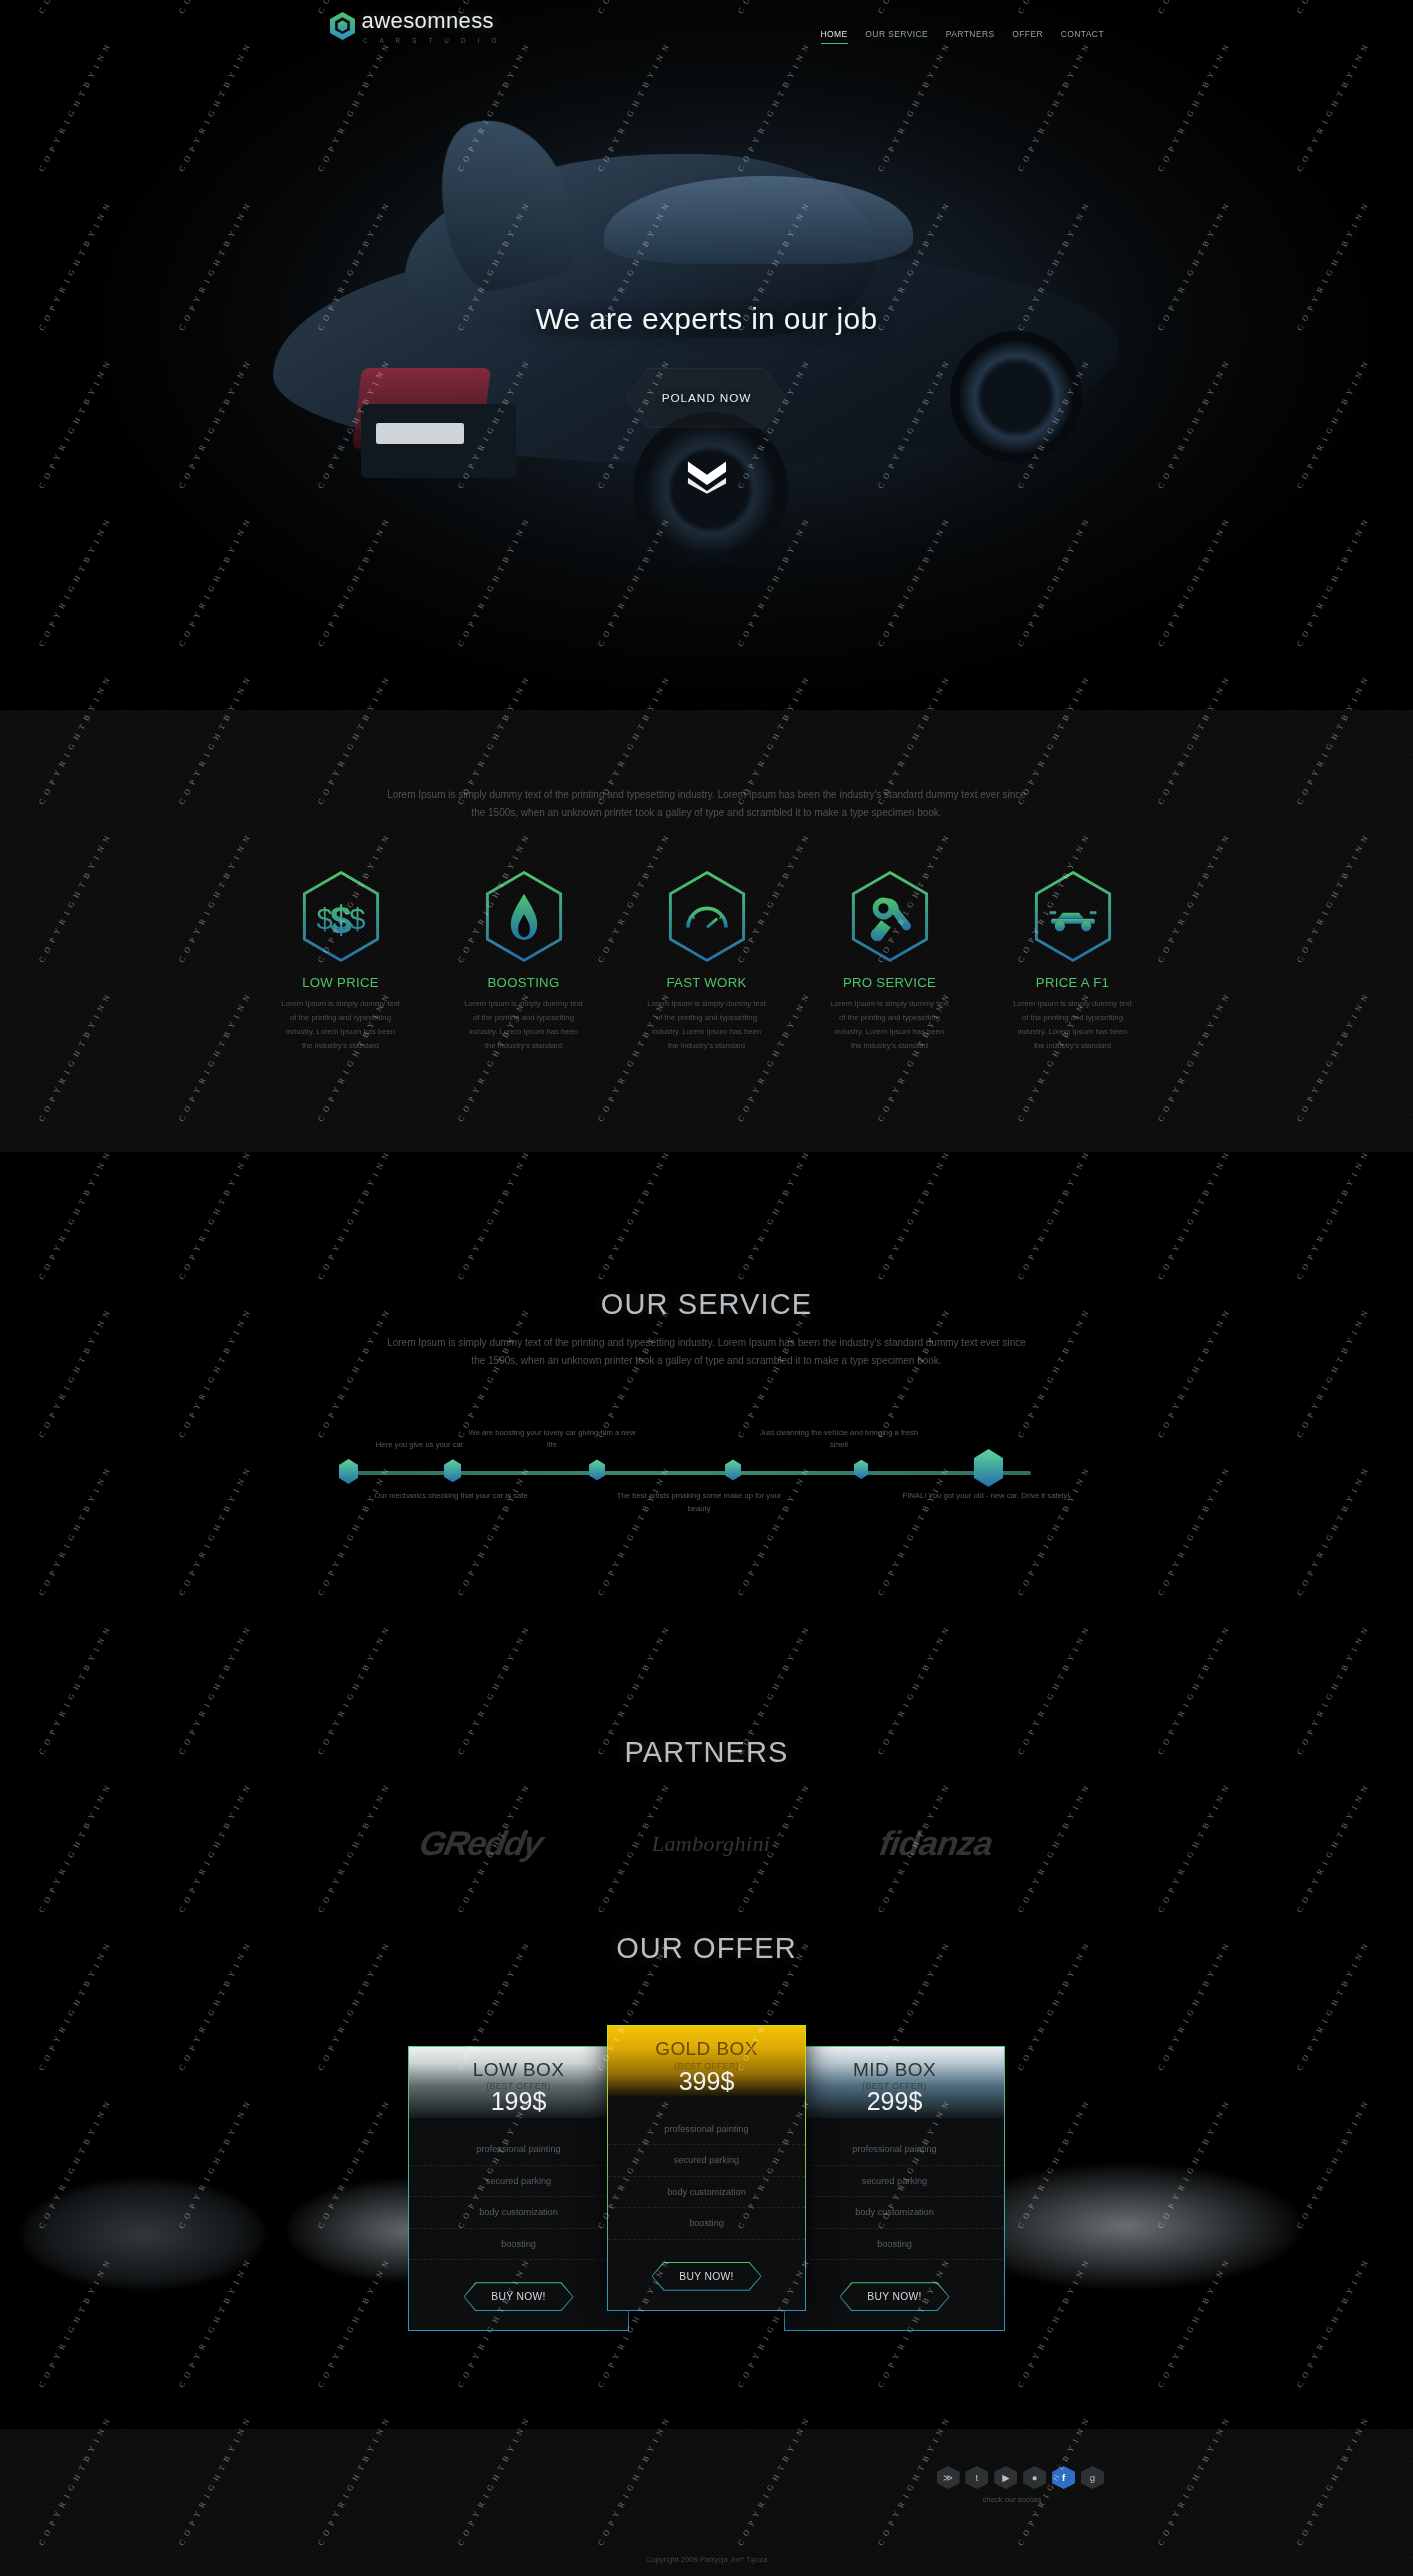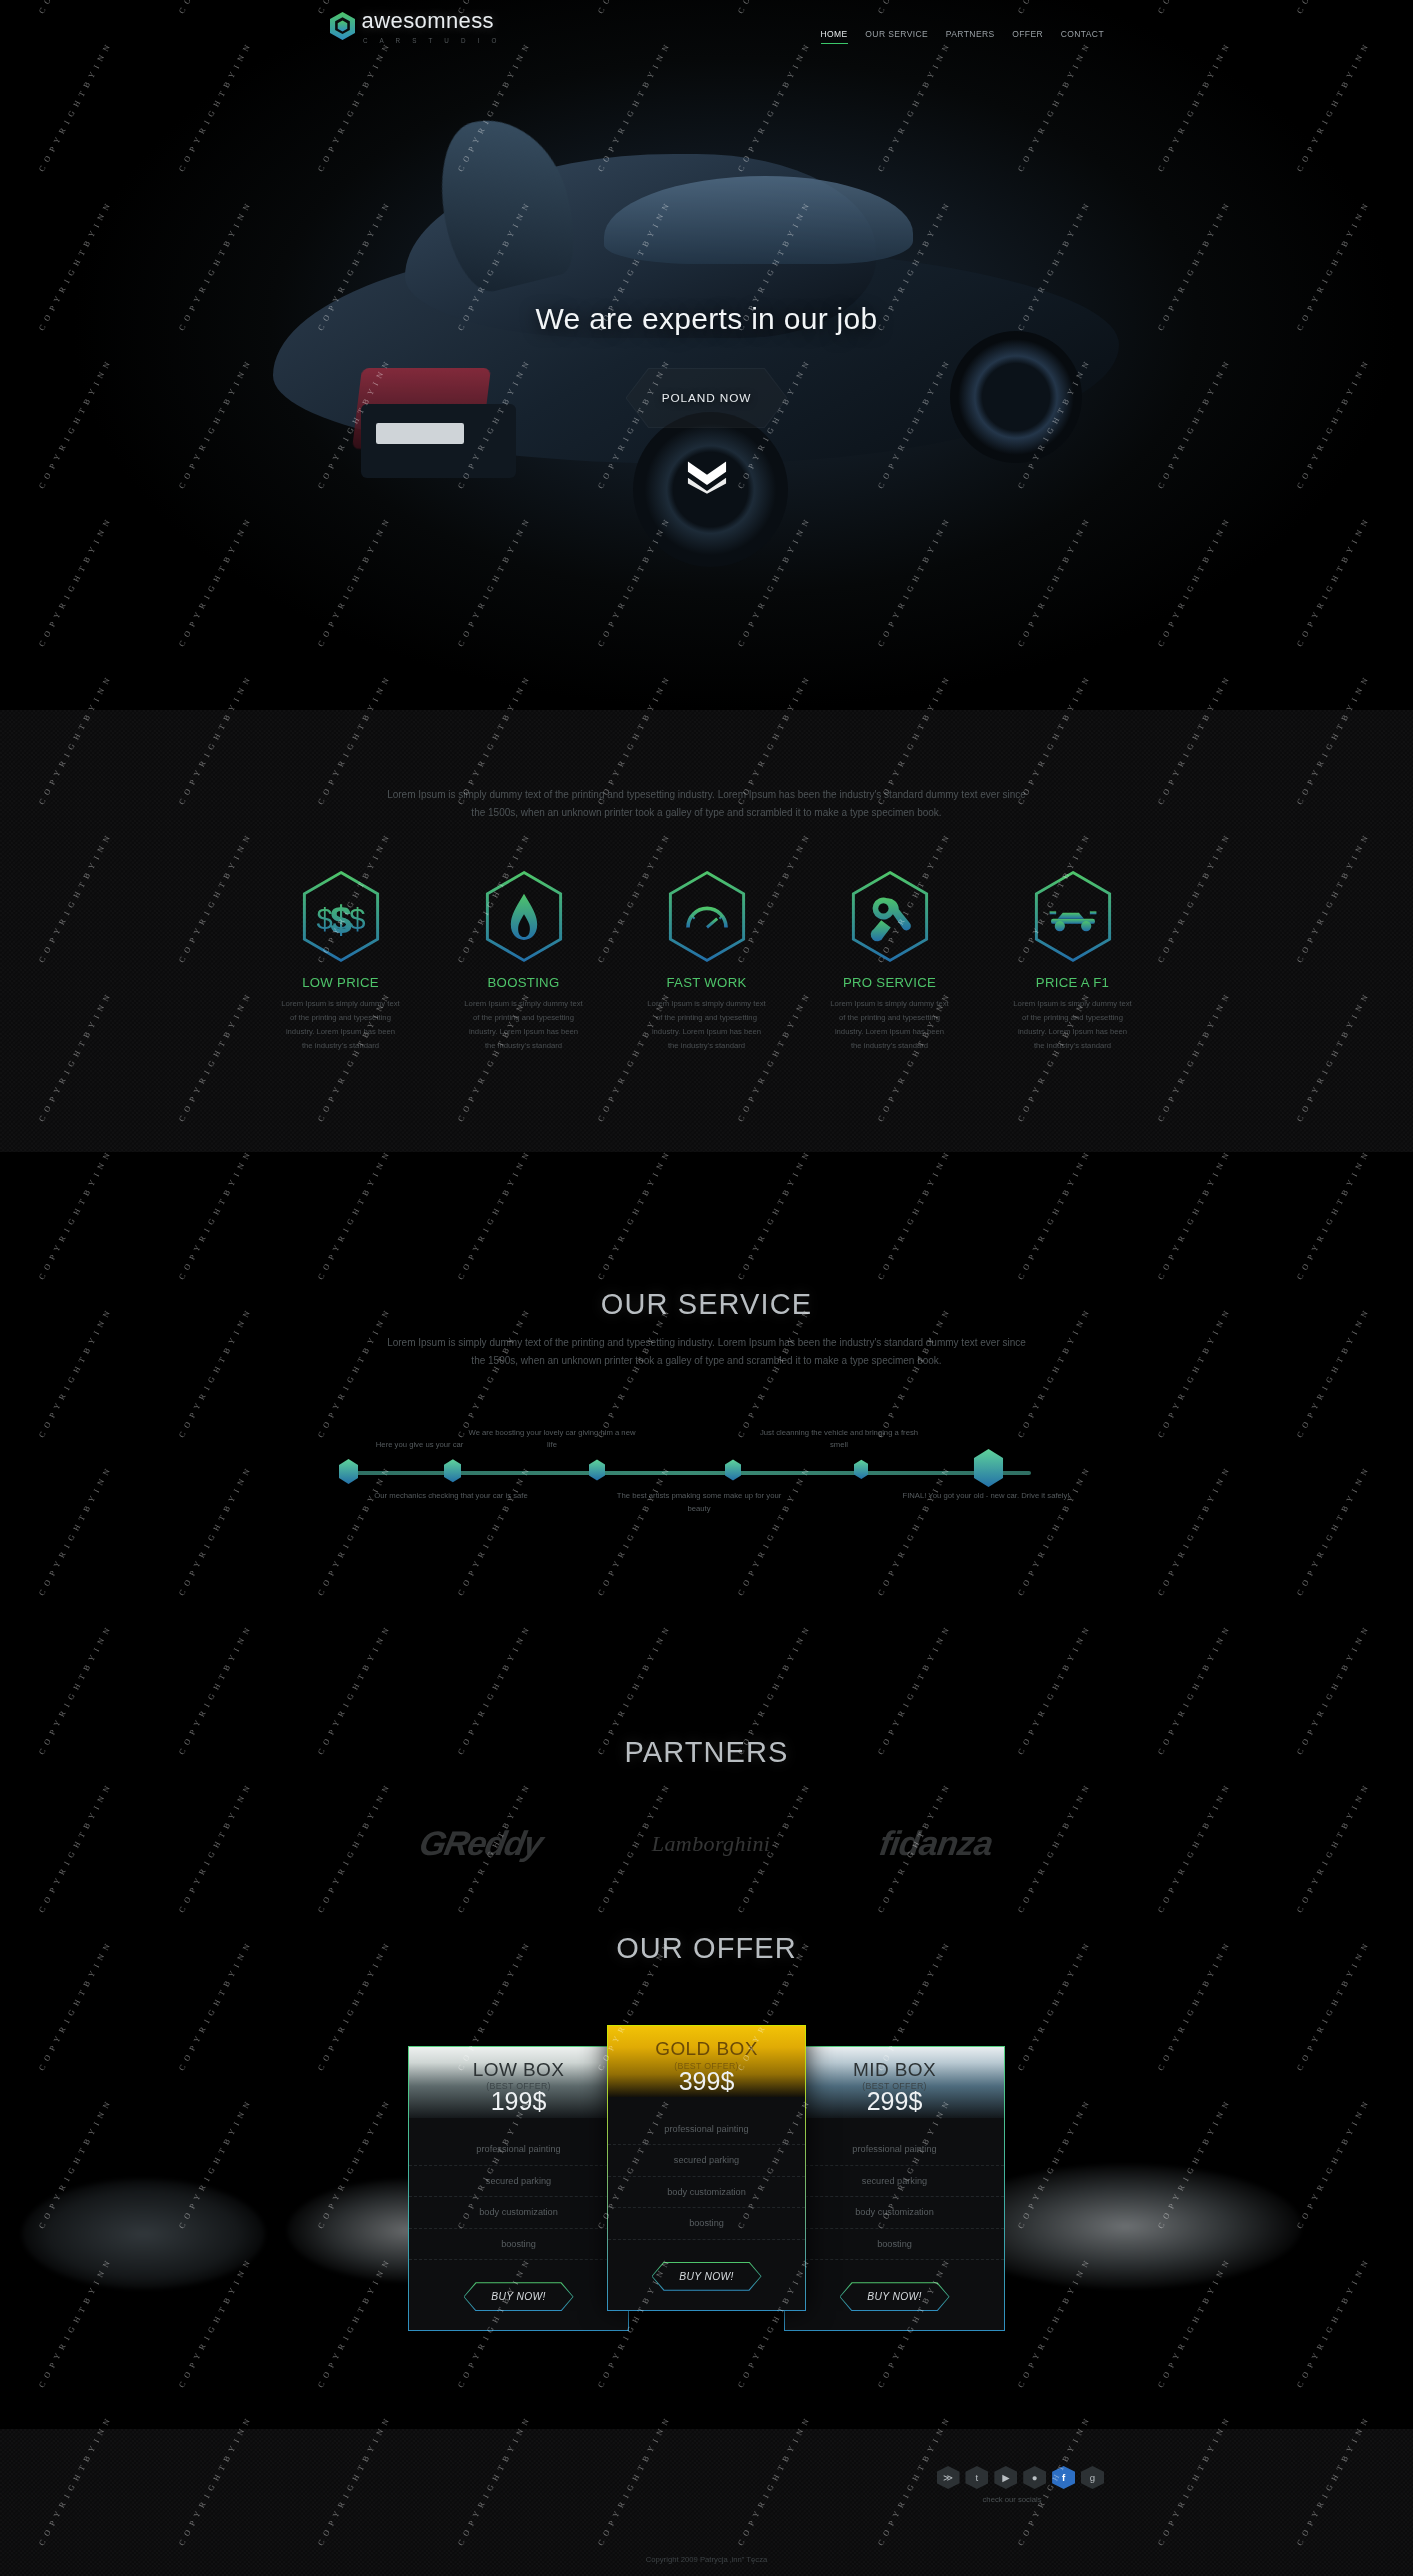--- a/index.html
+++ b/index.html
@@ -191,21 +191,21 @@
   .pcard .pbest { font-size:8.8px; color:#3b4447; margin-top:0.7px; letter-spacing:0.3px; }
   .pcard.gold .pbest { color:#7a5a0a; }
   .pcard .pprice {
     font-size:25px; color:#eef1f3; margin-top:-4.4px; position:relative; z-index:3;
   }
   .pcard .feats { padding:16px 0 5.9px; }
   .pcard .feats li {
     list-style:none; text-align:center; font-size:9.2px; color:#585e61;
     padding:10.3px 0; border-bottom:0.7px dashed #212528;
   }
-  .pcard .buy { display:flex; justify-content:center; padding:16px 0 19px;font-style:italic; }
+  .pcard .buy { display:flex; justify-content:center; padding:16px 0 19px; }
   .pcard .buybtn {
     width:110px; height:29px; position:relative; cursor:pointer;
     display:flex; align-items:center; justify-content:center;
   }
   .pcard .buybtn .bg {
     position:absolute; inset:0;
     clip-path:polygon(11% 0,89% 0,100% 50%,89% 100%,11% 100%,0 50%);
     background:linear-gradient(180deg,#4ec46a,#2f8ec0);
   }
   .pcard .buybtn .bgi {

